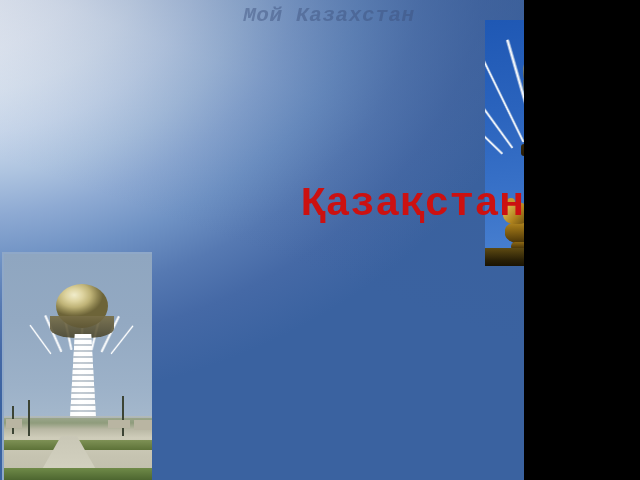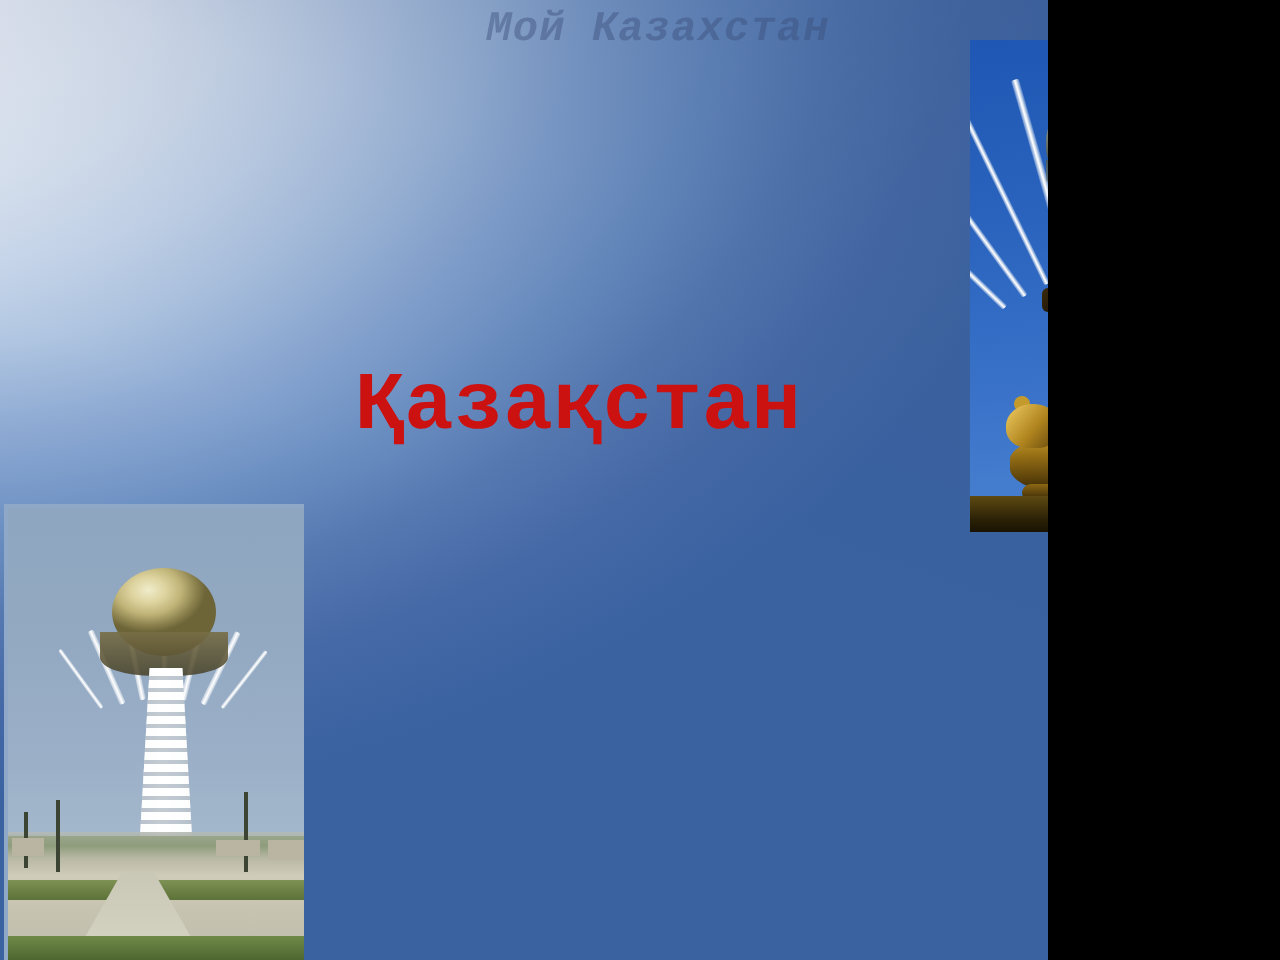--- a/index.html
+++ b/index.html
@@ -100,21 +100,21 @@
     width: 470px;
     text-align: center;
     color: #cc1111;
     font-size: 41px;
     font-weight: bold;
     line-height: 49px;
     letter-spacing: 0.2px;
     z-index: 6;
   }
   .main-title .l1 { display: block; }
-  .main-title .l2 { display: block; }
+  .main-title .l2 { display: block; text-align: right; }
 
   
   .photo {
     position: absolute;
     overflow: hidden;
     z-index: 4;
   }
 
   
   #photo-right {

